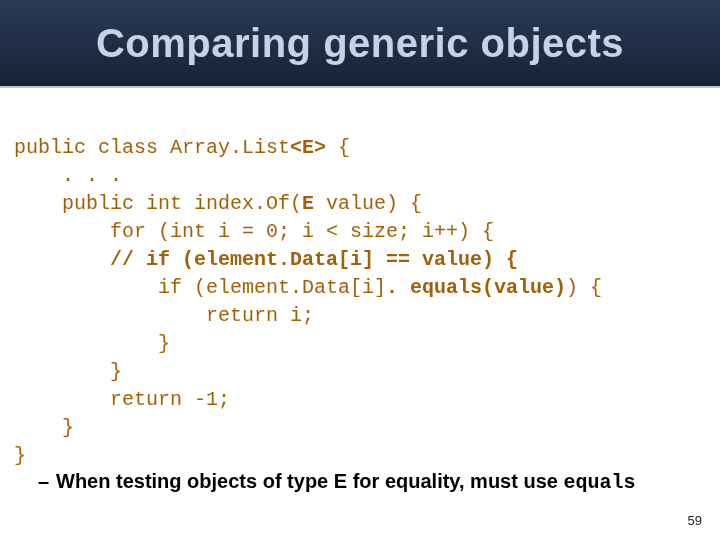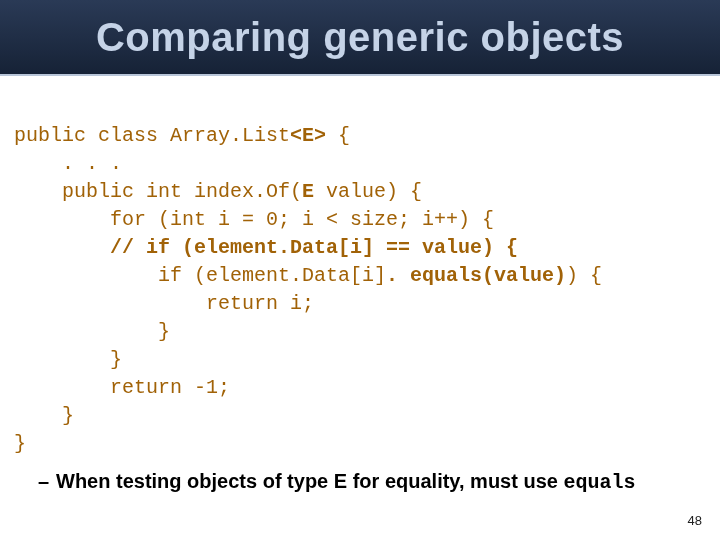--- a/index.html
+++ b/index.html
@@ -4,21 +4,21 @@
 <style>
   * { margin: 0; padding: 0; box-sizing: border-box; }
   html, body { width: 720px; height: 540px; overflow: hidden; }
   body {
     background: #ffffff;
     font-family: Verdana, Arial, sans-serif;
     position: relative;
   }
   .header {
     width: 100%;
-    height: 76px;
+    height: 88px;
     background: linear-gradient(to bottom, #2a3a56 0%, #162236 100%);
     display: flex;
     align-items: center;
     justify-content: center;
     border-bottom: 2px solid #b8c5d8;
   }
   .title {
     color: #c5d3e7;
     font-weight: bold;
     font-size: 40px;
@@ -81,13 +81,13 @@
 <span>        }</span>
 <span>        return -1;</span>
 <span>    }</span>
 <span>}</span>
 </div>
 
 <div class="bullet-line">
   <span class="bullet-dash">–</span><span>When testing objects of type E for equality, must use </span><span class="code-inline">equals</span>
 </div>
 
-<div class="page-num">48</div>
+<div class="page-num">59</div>
 
 </body></html>

